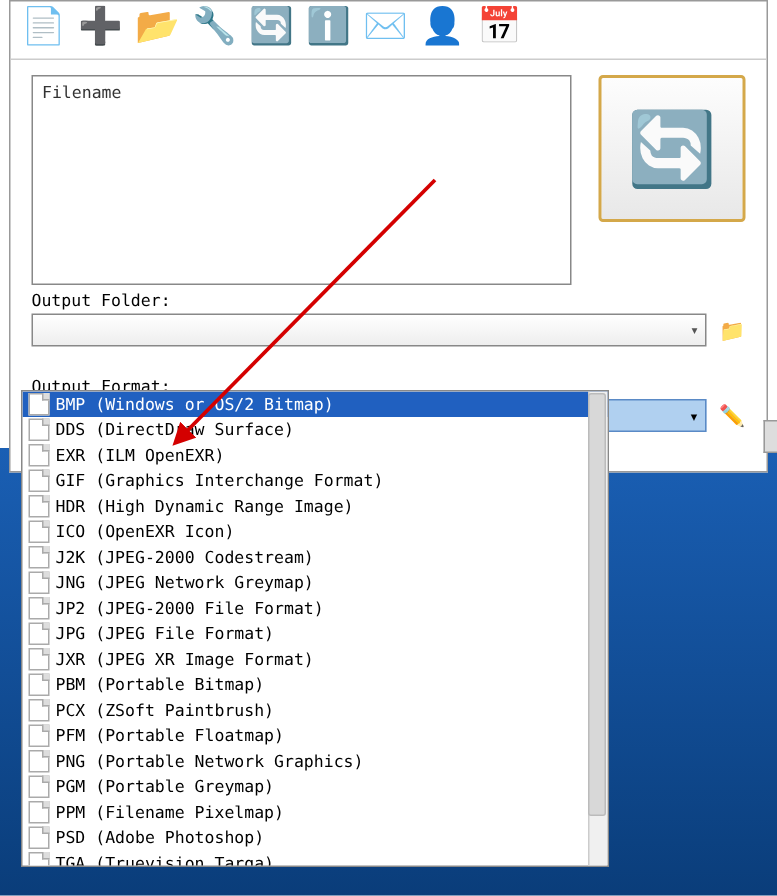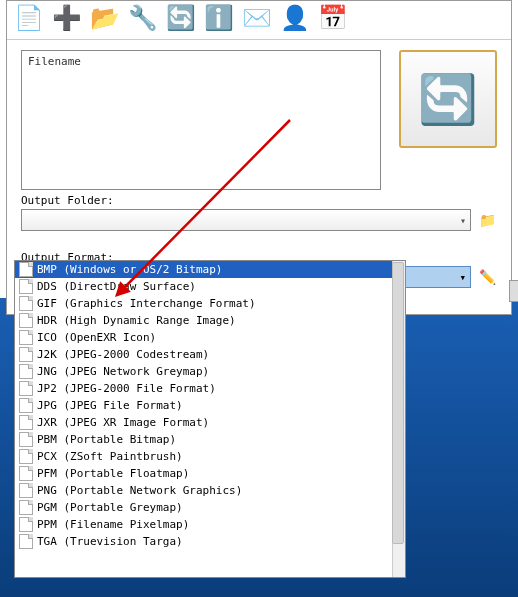--- a/index.html
+++ b/index.html
@@ -246,20 +246,24 @@
       <div class="option selected">
         <span class="doc-icon"></span>
         <span>BMP (Windows or OS/2 Bitmap)</span>
       </div>
       <div class="option">
         <span class="doc-icon"></span>
         <span>DDS (DirectDraw Surface)</span>
       </div>
       <div class="option">
         <span class="doc-icon"></span>
+        <span>EXR (ILM OpenEXR)</span>
+      </div>
+      <div class="option">
+        <span class="doc-icon"></span>
         <span>GIF (Graphics Interchange Format)</span>
       </div>
       <div class="option">
         <span class="doc-icon"></span>
         <span>HDR (High Dynamic Range Image)</span>
       </div>
       <div class="option">
         <span class="doc-icon"></span>
         <span>ICO (OpenEXR Icon)</span>
       </div>
@@ -299,20 +303,24 @@
         <span class="doc-icon"></span>
         <span>PNG (Portable Network Graphics)</span>
       </div>
       <div class="option">
         <span class="doc-icon"></span>
         <span>PGM (Portable Greymap)</span>
       </div>
       <div class="option">
         <span class="doc-icon"></span>
         <span>PPM (Filename Pixelmap)</span>
+      </div>
+      <div class="option">
+        <span class="doc-icon"></span>
+        <span>PSD (Adobe Photoshop)</span>
       </div>
       <div class="option">
         <span class="doc-icon"></span>
         <span>TGA (Truevision Targa)</span>
       </div>
     </div>
   <div class="scroll-track">
     <div class="scroll-thumb"></div>
   </div>
 </div>

